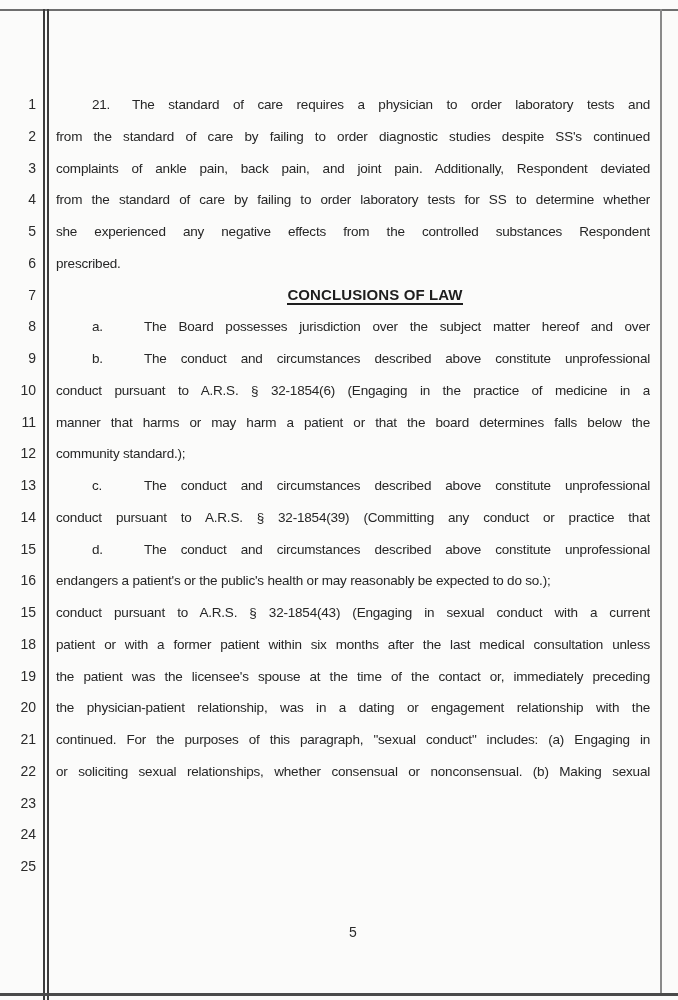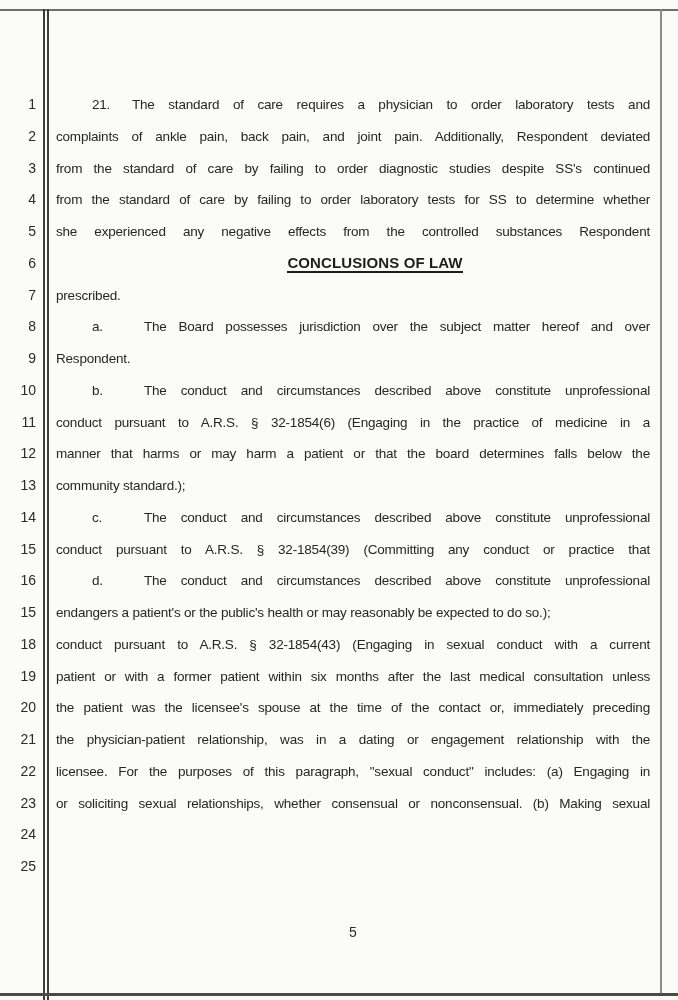--- a/index.html
+++ b/index.html
@@ -91,39 +91,38 @@
       <div class="num-row">19</div>
       <div class="num-row">20</div>
       <div class="num-row">21</div>
       <div class="num-row">22</div>
       <div class="num-row">23</div>
       <div class="num-row">24</div>
       <div class="num-row">25</div>
     </div>
   <div class="text-column">
       <div class="line-row justify"><span class="marker number">21.</span><span>The standard of care requires a physician to order laboratory tests and</span></div>
+      <div class="line-row justify"><span>from the standard of care by failing to order diagnostic studies despite SS's continued</span></div>
       <div class="line-row justify"><span>complaints of ankle pain, back pain, and joint pain.  Additionally, Respondent deviated</span></div>
-      <div class="line-row justify"><span>from the standard of care by failing to order diagnostic studies despite SS's continued</span></div>
       <div class="line-row justify"><span>from the standard of care by failing to order laboratory tests for SS to determine whether</span></div>
       <div class="line-row justify"><span>she experienced any negative effects from the controlled substances Respondent</span></div>
+      <div class="line-row"><span>prescribed.</span></div>
       <div class="line-row heading"><span class="heading-text">CONCLUSIONS OF LAW</span></div>
-      <div class="line-row"><span>prescribed.</span></div>
       <div class="line-row justify"><span class="marker letter">a.</span><span>The Board possesses jurisdiction over the subject matter hereof and over</span></div>
-      <div class="line-row"><span>Respondent.</span></div>
       <div class="line-row justify"><span class="marker letter">b.</span><span>The conduct and circumstances described above constitute unprofessional</span></div>
       <div class="line-row justify"><span>conduct pursuant to A.R.S. § 32-1854(6) (Engaging in the practice of medicine in a</span></div>
       <div class="line-row justify"><span>manner that harms or may harm a patient or that the board determines falls below the</span></div>
       <div class="line-row"><span>community standard.);</span></div>
       <div class="line-row justify"><span class="marker letter">c.</span><span>The conduct and circumstances described above constitute unprofessional</span></div>
       <div class="line-row justify"><span>conduct pursuant to A.R.S. § 32-1854(39) (Committing any conduct or practice that</span></div>
       <div class="line-row justify"><span class="marker letter">d.</span><span>The conduct and circumstances described above constitute unprofessional</span></div>
       <div class="line-row"><span>endangers a patient's or the public's health or may reasonably be expected to do so.);</span></div>
       <div class="line-row justify"><span>conduct pursuant to A.R.S. § 32-1854(43) (Engaging in sexual conduct with a current</span></div>
       <div class="line-row justify"><span>patient or with a former patient within six months after the last medical consultation unless</span></div>
       <div class="line-row justify"><span>the patient was the licensee's spouse at the time of the contact or, immediately preceding</span></div>
       <div class="line-row justify"><span>the physician-patient relationship, was in a dating or engagement relationship with the</span></div>
-      <div class="line-row justify"><span>licensee.  For the purposes of this paragraph, "sexual conduct" includes: (a) Engaging in</span></div>
+      <div class="line-row justify"><span>continued.  For the purposes of this paragraph, "sexual conduct" includes: (a) Engaging in</span></div>
       <div class="line-row justify"><span>or soliciting sexual relationships, whether consensual or nonconsensual. (b) Making sexual</span></div>
       <div class="line-row"><span></span></div>
     </div>
 
   <div class="page-number">5</div>
 </div>
 
 </body></html>

